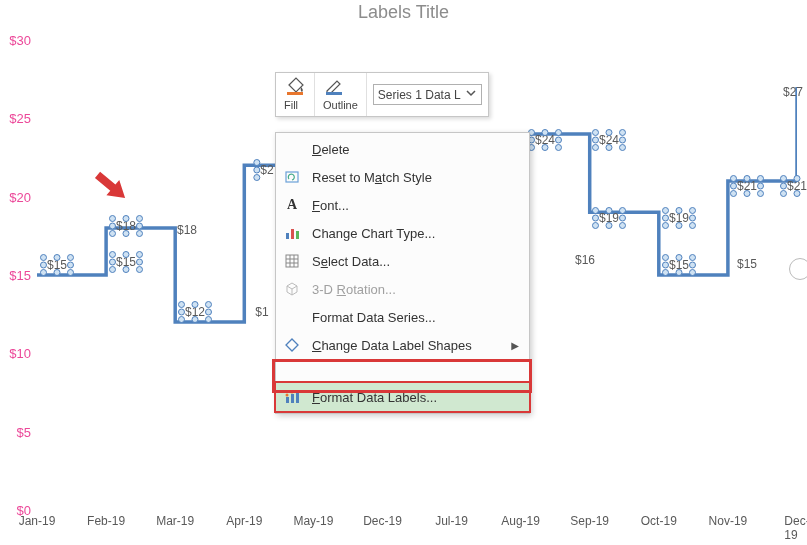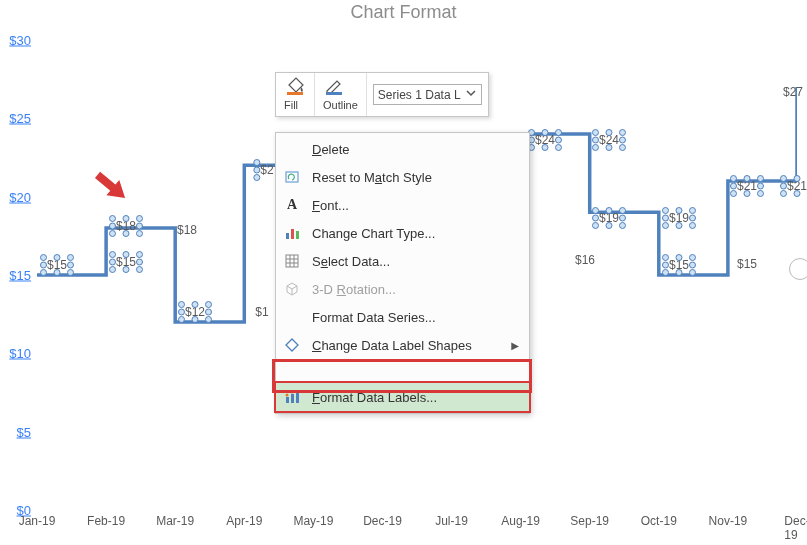--- a/index.html
+++ b/index.html
@@ -29,22 +29,21 @@
     top: 40px;
     width: 760px;
     height: 470px;
   }
   .axis-tick-y {
     position: absolute;
     right: 100%;
     transform: translateY(-50%);
     padding-right: 6px;
     font-size: 13px;
-    color: #3b82f6;
-    text-decoration: underline;
+    color: #ec4899;
   }
   .axis-tick-x {
     position: absolute;
     top: 100%;
     transform: translateX(-50%);
     padding-top: 4px;
     font-size: 12px;
     color: #595959;
   }
   .data-label {
@@ -172,21 +171,21 @@
     color:#888;
     font-size:18px;
     text-align:center;
     line-height:22px;
     background:#fff;
   }
 </style>
 </head>
 <body>
 
-<div class="chart-title">Chart Format</div>
+<div class="chart-title">Labels Title</div>
 
 <div class="plot-area">
 
   <div class="axis-tick-y" style="top:470px">$0</div>
   <div class="axis-tick-y" style="top:391.7px">$5</div>
   <div class="axis-tick-y" style="top:313.3px">$10</div>
   <div class="axis-tick-y" style="top:235px">$15</div>
   <div class="axis-tick-y" style="top:156.7px">$20</div>
   <div class="axis-tick-y" style="top:78.3px">$25</div>
   <div class="axis-tick-y" style="top:0px">$30</div>

